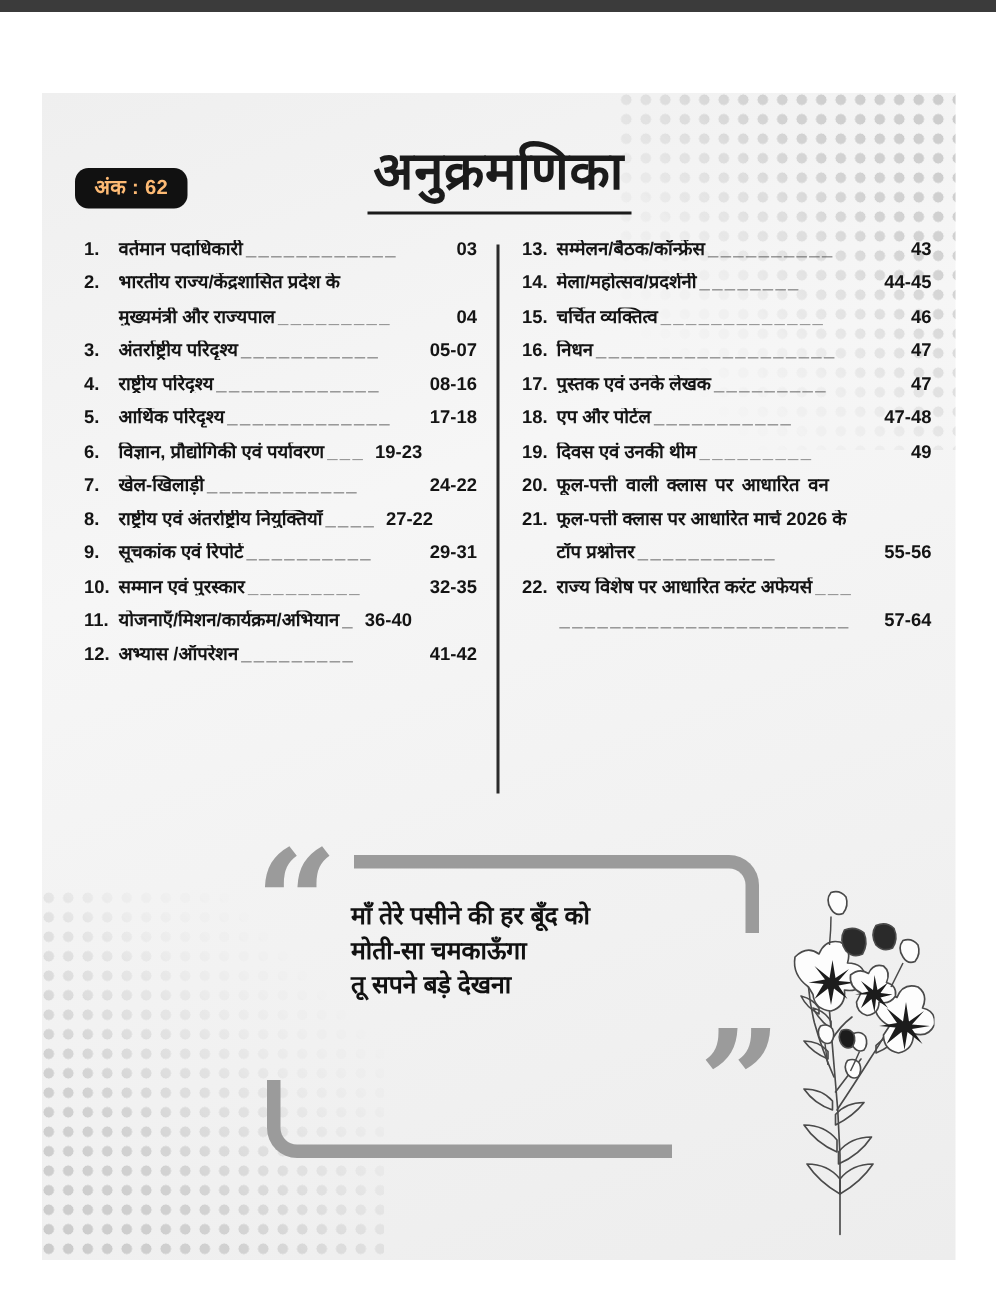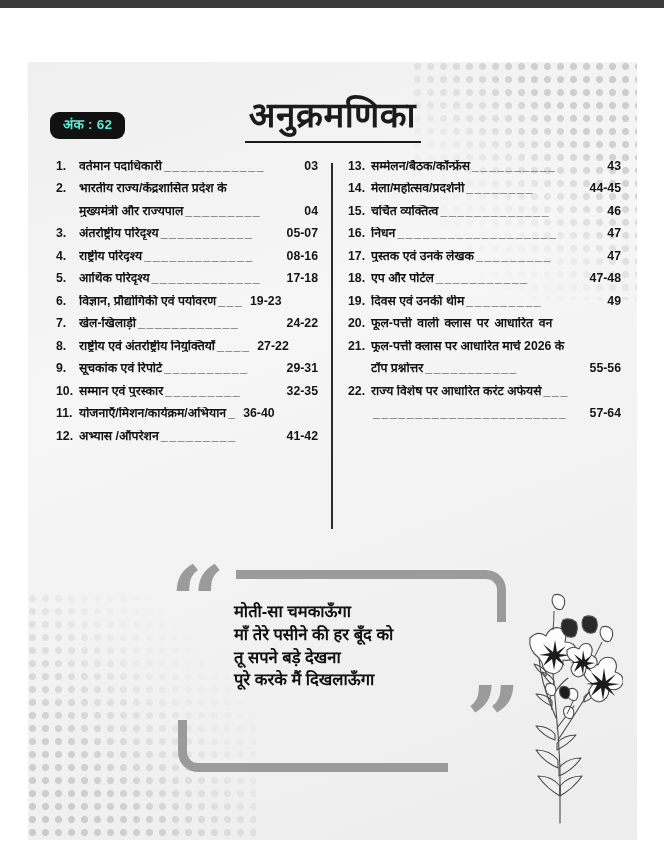--- a/index.html
+++ b/index.html
@@ -61,21 +61,21 @@
     mask-image: linear-gradient(45deg, rgba(0,0,0,1) 0%, rgba(0,0,0,0.85) 28%, rgba(0,0,0,0.15) 62%, rgba(0,0,0,0) 82%);
     opacity: 0.95;
   }
 
   
   #issue-badge {
     position: absolute;
     left: 22px;
     top: 50px;
     background: #111111;
-    color: #5eead4;
+    color: #fdba74;
     border-radius: 9px;
     padding: 5px 13px 6px 13px;
     font-size: 13.5px;
     font-weight: bold;
     letter-spacing: 0.2px;
     line-height: 1.15;
     white-space: nowrap;
   }
 
   #title-block {
@@ -496,24 +496,23 @@
         </div>
       </div>
   </div>
 
   <div id="quote-block">
     <div class="bracket" id="bracket-top"></div>
     <div class="bracket" id="bracket-bottom"></div>
     <div class="qmark" id="qmark-open">“</div>
     <div class="qmark" id="qmark-close">”</div>
     <div id="quote-lines">
-      <div class="qline">मोती-सा चमकाऊँगा</div>
-        <div class="qline">माँ तेरे पसीने की हर बूँद को</div>
+      <div class="qline">माँ तेरे पसीने की हर बूँद को</div>
+        <div class="qline">मोती-सा चमकाऊँगा</div>
         <div class="qline">तू सपने बड़े देखना</div>
-        <div class="qline">पूरे करके मैं दिखलाऊँगा</div>
     </div>
   </div>
 
   <div id="flower">
     <svg viewBox="0 0 125 235" width="125" height="235" xmlns="http://www.w3.org/2000/svg">
       <g fill="none" stroke="#4a4a4a" stroke-width="1.1" stroke-linecap="round" stroke-linejoin="round">
 
         <path d="M62 233 L62 180 Q61 150 58 120 Q56 96 54 72"></path>
 
         <path d="M58 128 Q50 110 45 92 Q42 80 41 68"></path>

